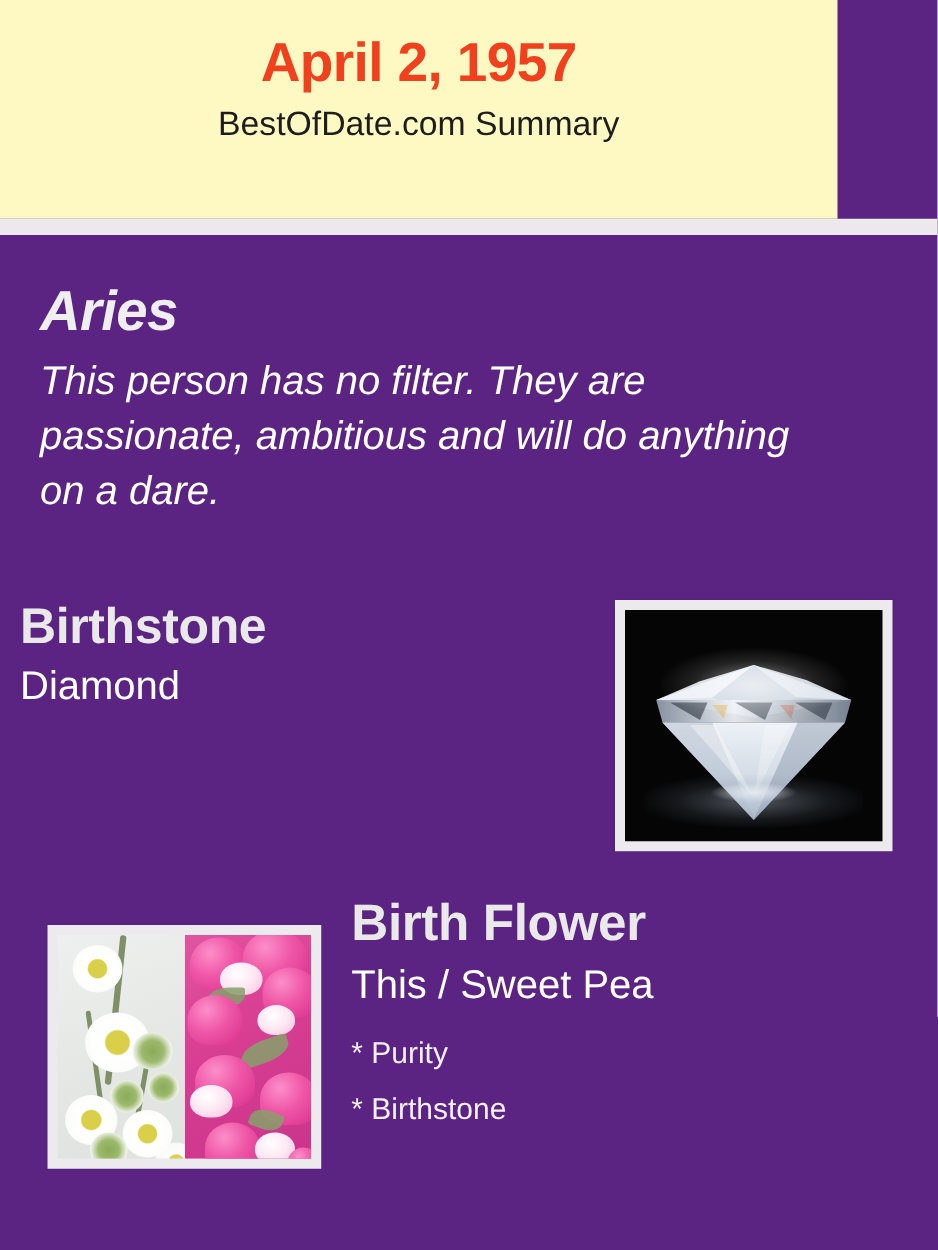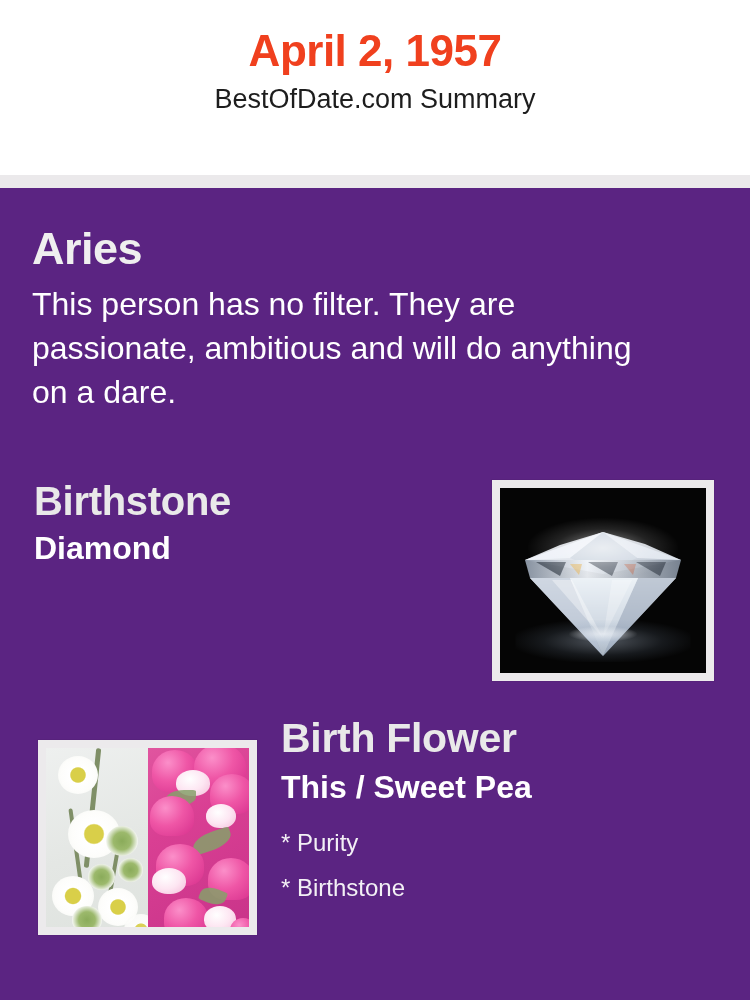--- a/index.html
+++ b/index.html
@@ -11,22 +11,22 @@
   }
   #page {
     position:relative;
     width:750px; height:1000px;
     background:#5b2482;
   }
 
   
   .header {
     position:absolute; left:0; top:0;
-    width:750px; height:175px;
-    background:#ffffff;
+    width:670px; height:175px;
+    background:#fef9c3;
     text-align:center;
     padding-top:22px;
   }
   .hdr-date {
     font-size:44px;
     font-weight:bold;
     color:#f0401e;
     letter-spacing:-0.5px;
     line-height:58px;
   }
@@ -46,52 +46,53 @@
   .hdr-rule {
     position:absolute; left:0; top:175px;
     width:750px; height:13px;
     background:#ebe9eb;
   }
 
   
   .sign-block {
     position:absolute; left:32px; top:222px;
     width:690px;
+    font-style:italic;
   }
   .sign-name {
     font-size:45px;
     font-weight:bold;
     color:#efefef;
     line-height:54px;
     letter-spacing:-0.5px;
   }
   .sign-desc {
     font-size:32px;
     font-weight:normal;
     color:#ffffff;
     line-height:44px;
     max-width:620px;
     margin-top:6px;
   }
 
   
   .stone-block {
-    position:absolute; left:34px; top:476px;
+    position:absolute; left:16px; top:476px;
     width:440px;
   }
   .sec-head {
     font-size:40px;
     font-weight:bold;
     color:#e9e9e9;
     line-height:50px;
     letter-spacing:-0.3px;
   }
   .sec-sub {
     font-size:32px;
-    font-weight:bold;
+    font-weight:normal;
     color:#ffffff;
     line-height:40px;
     margin-top:2px;
   }
   .bullets { margin-top:8px; }
   .bullet {
     font-size:24px;
     font-weight:normal;
     color:#f3f0f5;
     line-height:45px;

